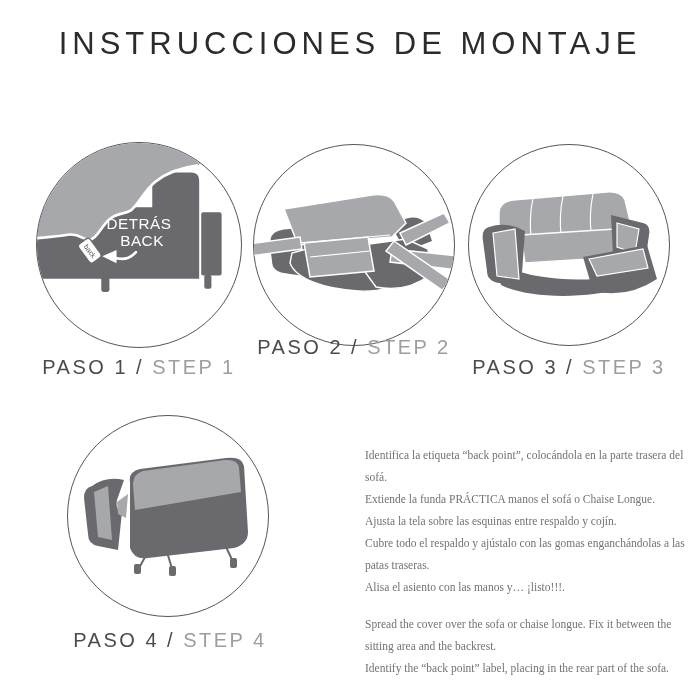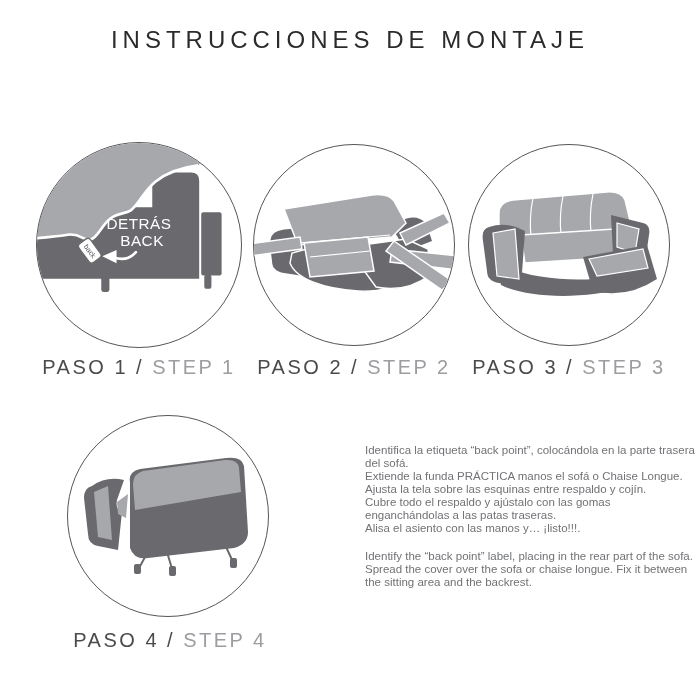--- a/index.html
+++ b/index.html
@@ -2,21 +2,21 @@
 <html lang="es" style="--sofa-dark: #6a6a6e; --sofa-light: #a7a8ab; --title-dark: #2b2b2d; --title-sub: #4d4d4f; --label-dark: #4b4b4d; --label-light: #9c9da0; --body-text: #717275;"><head>
 <meta charset="utf-8">
 <style>
   html,body{margin:0;padding:0;background:#fff;}
   .page{
     position:relative;width:700px;height:700px;margin:0 auto;background:#fff;
     font-family:"Liberation Sans", sans-serif;overflow:hidden;
   }
   .title{
     position:absolute;top:26px;left:0;right:0;text-align:center;
-    font-size:24px;font-weight:400;letter-spacing:5px;color:var(--title-dark);
+    font-size:31px;font-weight:400;letter-spacing:5px;color:var(--title-dark);
     white-space:nowrap;
   }
   .subtitle{
     position:absolute;top:70px;left:0;right:0;text-align:center;
     font-size:28px;font-weight:400;letter-spacing:4px;color:var(--title-sub);
     white-space:nowrap;
   }
   .circle{
     position:absolute;border:1.5px solid #55555a;border-radius:50%;
     overflow:hidden;background:#fff;box-sizing:border-box;
@@ -25,26 +25,26 @@
   #circle-step1{left:36px;top:142px;width:206px;height:206px;}
   #circle-step2{left:253px;top:144px;width:202px;height:202px;}
   #circle-step3{left:468px;top:144px;width:202px;height:202px;}
   #circle-step4{left:67px;top:415px;width:202px;height:202px;}
   .step-label{
     position:absolute;text-align:center;font-size:20px;letter-spacing:2.5px;
     color:var(--label-dark);white-space:nowrap;
   }
   .step-label .en{color:var(--label-light);}
   #label-step1{left:36px;width:206px;top:356px;}
-  #label-step2{left:253px;width:202px;top:356px;}
+  #label-step2{left:253px;width:202px;top:336px;}
   #label-step3{left:468px;width:202px;top:356px;}
   #label-step4{left:69px;width:202px;top:629px;text-align:center;}
   .instructions{
     position:absolute;left:365px;top:444px;width:333px;
-    font-size:11.5px;line-height:13px;color:var(--body-text);
+    font-size:11.5px;line-height:22px;color:var(--body-text);font-family:Liberation Serif, serif;
   }
   .para + .para{margin-top:15px;}
   .illus-text{font-family:"Liberation Sans", sans-serif;}
 </style>
 </head>
 <body>
 
 <div class="page">
 
   <div class="title">INSTRUCCIONES DE MONTAJE</div>
@@ -159,18 +159,18 @@
 
   <div class="instructions">
     <div class="para">
       <div>Identifica la etiqueta “back point”, colocándola en la parte trasera del sofá.</div>
       <div>Extiende la funda PRÁCTICA manos el sofá o Chaise Longue.</div>
       <div>Ajusta la tela sobre las esquinas entre respaldo y cojín.</div>
       <div>Cubre todo el respaldo y ajústalo con las gomas enganchándolas a las patas traseras.</div>
       <div>Alisa el asiento con las manos y… ¡listo!!!.</div>
     </div>
     <div class="para">
+      <div>Spread the cover over the sofa or chaise longue. Fix it between the sitting area and the backrest.</div>
       <div>Identify the “back point” label, placing in the rear part of the sofa.</div>
-      <div>Spread the cover over the sofa or chaise longue. Fix it between the sitting area and the backrest.</div>
     </div>
   </div>
 
 </div>
 
 </body></html>

